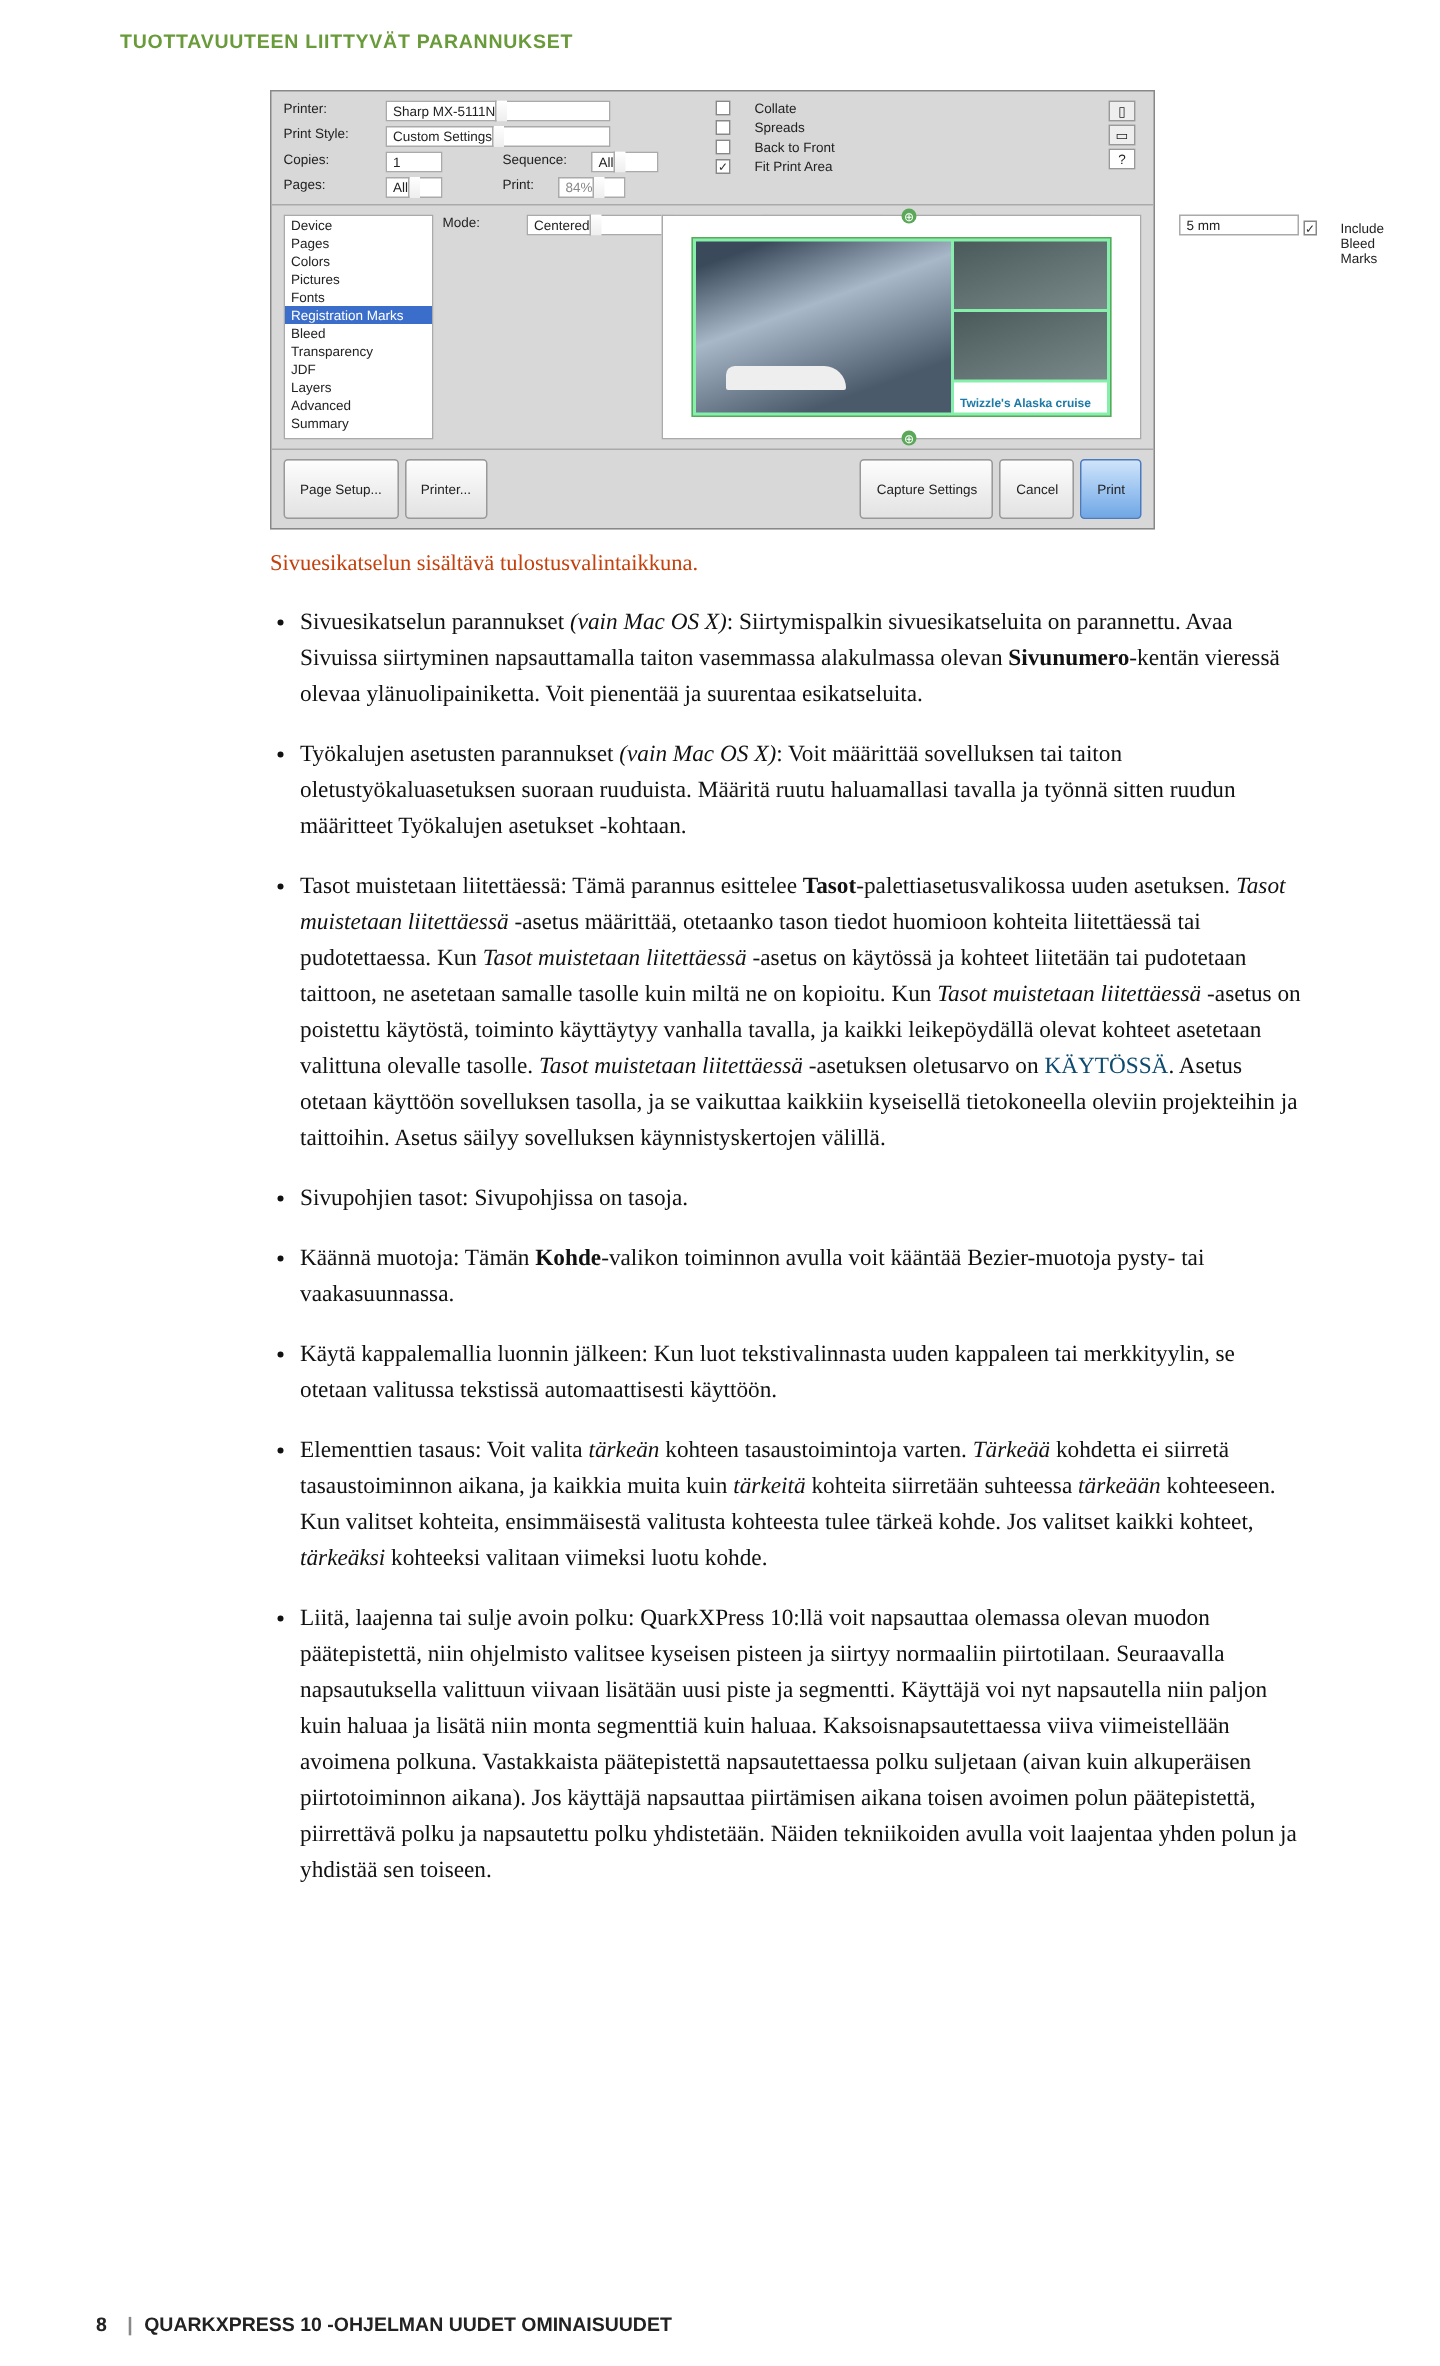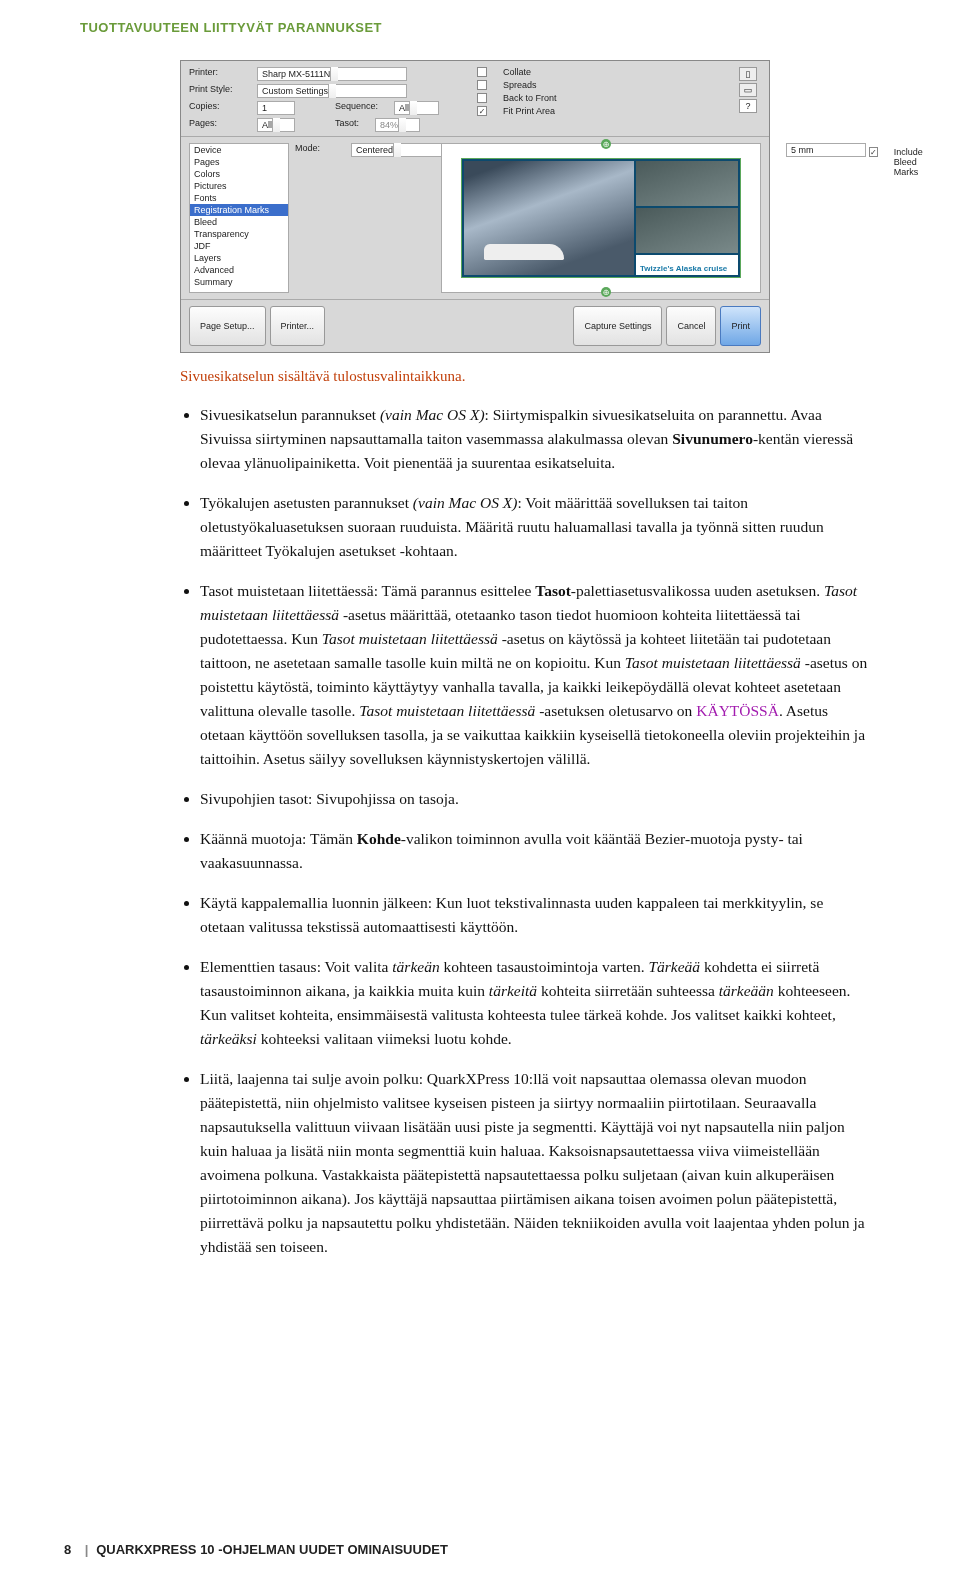--- a/index.html
+++ b/index.html
@@ -99,21 +99,21 @@
     height:150px;
     position:relative;
     display:flex;
     align-items:center;
     justify-content:center;
   }
   .preview-page {
     width:280px;
     height:120px;
     border:1px solid #5ba85b;
-    background:#0c4a6e;
+    background:#86efac;
     position:relative;
     display:flex;
     gap:2px;
     padding:2px;
   }
   .photo-big { flex:0 0 170px; background: linear-gradient(160deg,#3a4a5a 10%,#a8b8c8 40%,#4a5a6a 80%); position:relative;}
   .boat { position:absolute; bottom:15px; left:20px; width:80px; height:16px; background:#eee; border-radius:8px 20px 2px 2px;}
   .right-col { flex:1; display:flex; flex-direction:column; gap:2px;}
   .photo-sm { flex:1; background: linear-gradient(160deg,#4a5a5a,#7a8a8a);}
   .preview-caption { position:absolute; bottom:2px; left:4px; font-size:8px; color:#1a7aa8; font-weight:bold;}
@@ -145,21 +145,21 @@
     padding-right: 10px;
   }
   ul.body-list > li {
     font-size: 15.5px;
     line-height: 1.55;
     margin-bottom: 16px;
     color: #111;
   }
   .bold { font-weight: bold; }
   .ital { font-style: italic; }
-  .green-caps { color:#a21caf; }
+  .green-caps { color:#0c4a6e; }
   .footer {
     position:absolute;
     bottom:20px;
     left:64px;
     font-family: Arial, Helvetica, sans-serif;
     font-weight:bold;
     font-size:13px;
     color:#222;
   }
   .footer .fnum { margin-right:6px;}
@@ -199,21 +199,21 @@
               <span class="stepper"></span>
             </span>
         </div>
         <div class="trow">
           <span class="lbl">Pages:</span>
           <span class="field" style="width:38px">
               <span>All</span>
               <span class="stepper"></span>
             </span>
           <span style="width:8px"></span>
-          <span>Tasot:</span>
+          <span>Print:</span>
           <span class="field" style="width:45px;color:#888">
               <span>84%</span>
               <span class="stepper"></span>
             </span>
         </div>
       </div>
       <div class="top-check-col">
         <div class="trow">
             <span class="chk"></span>
             <span>Collate</span>

